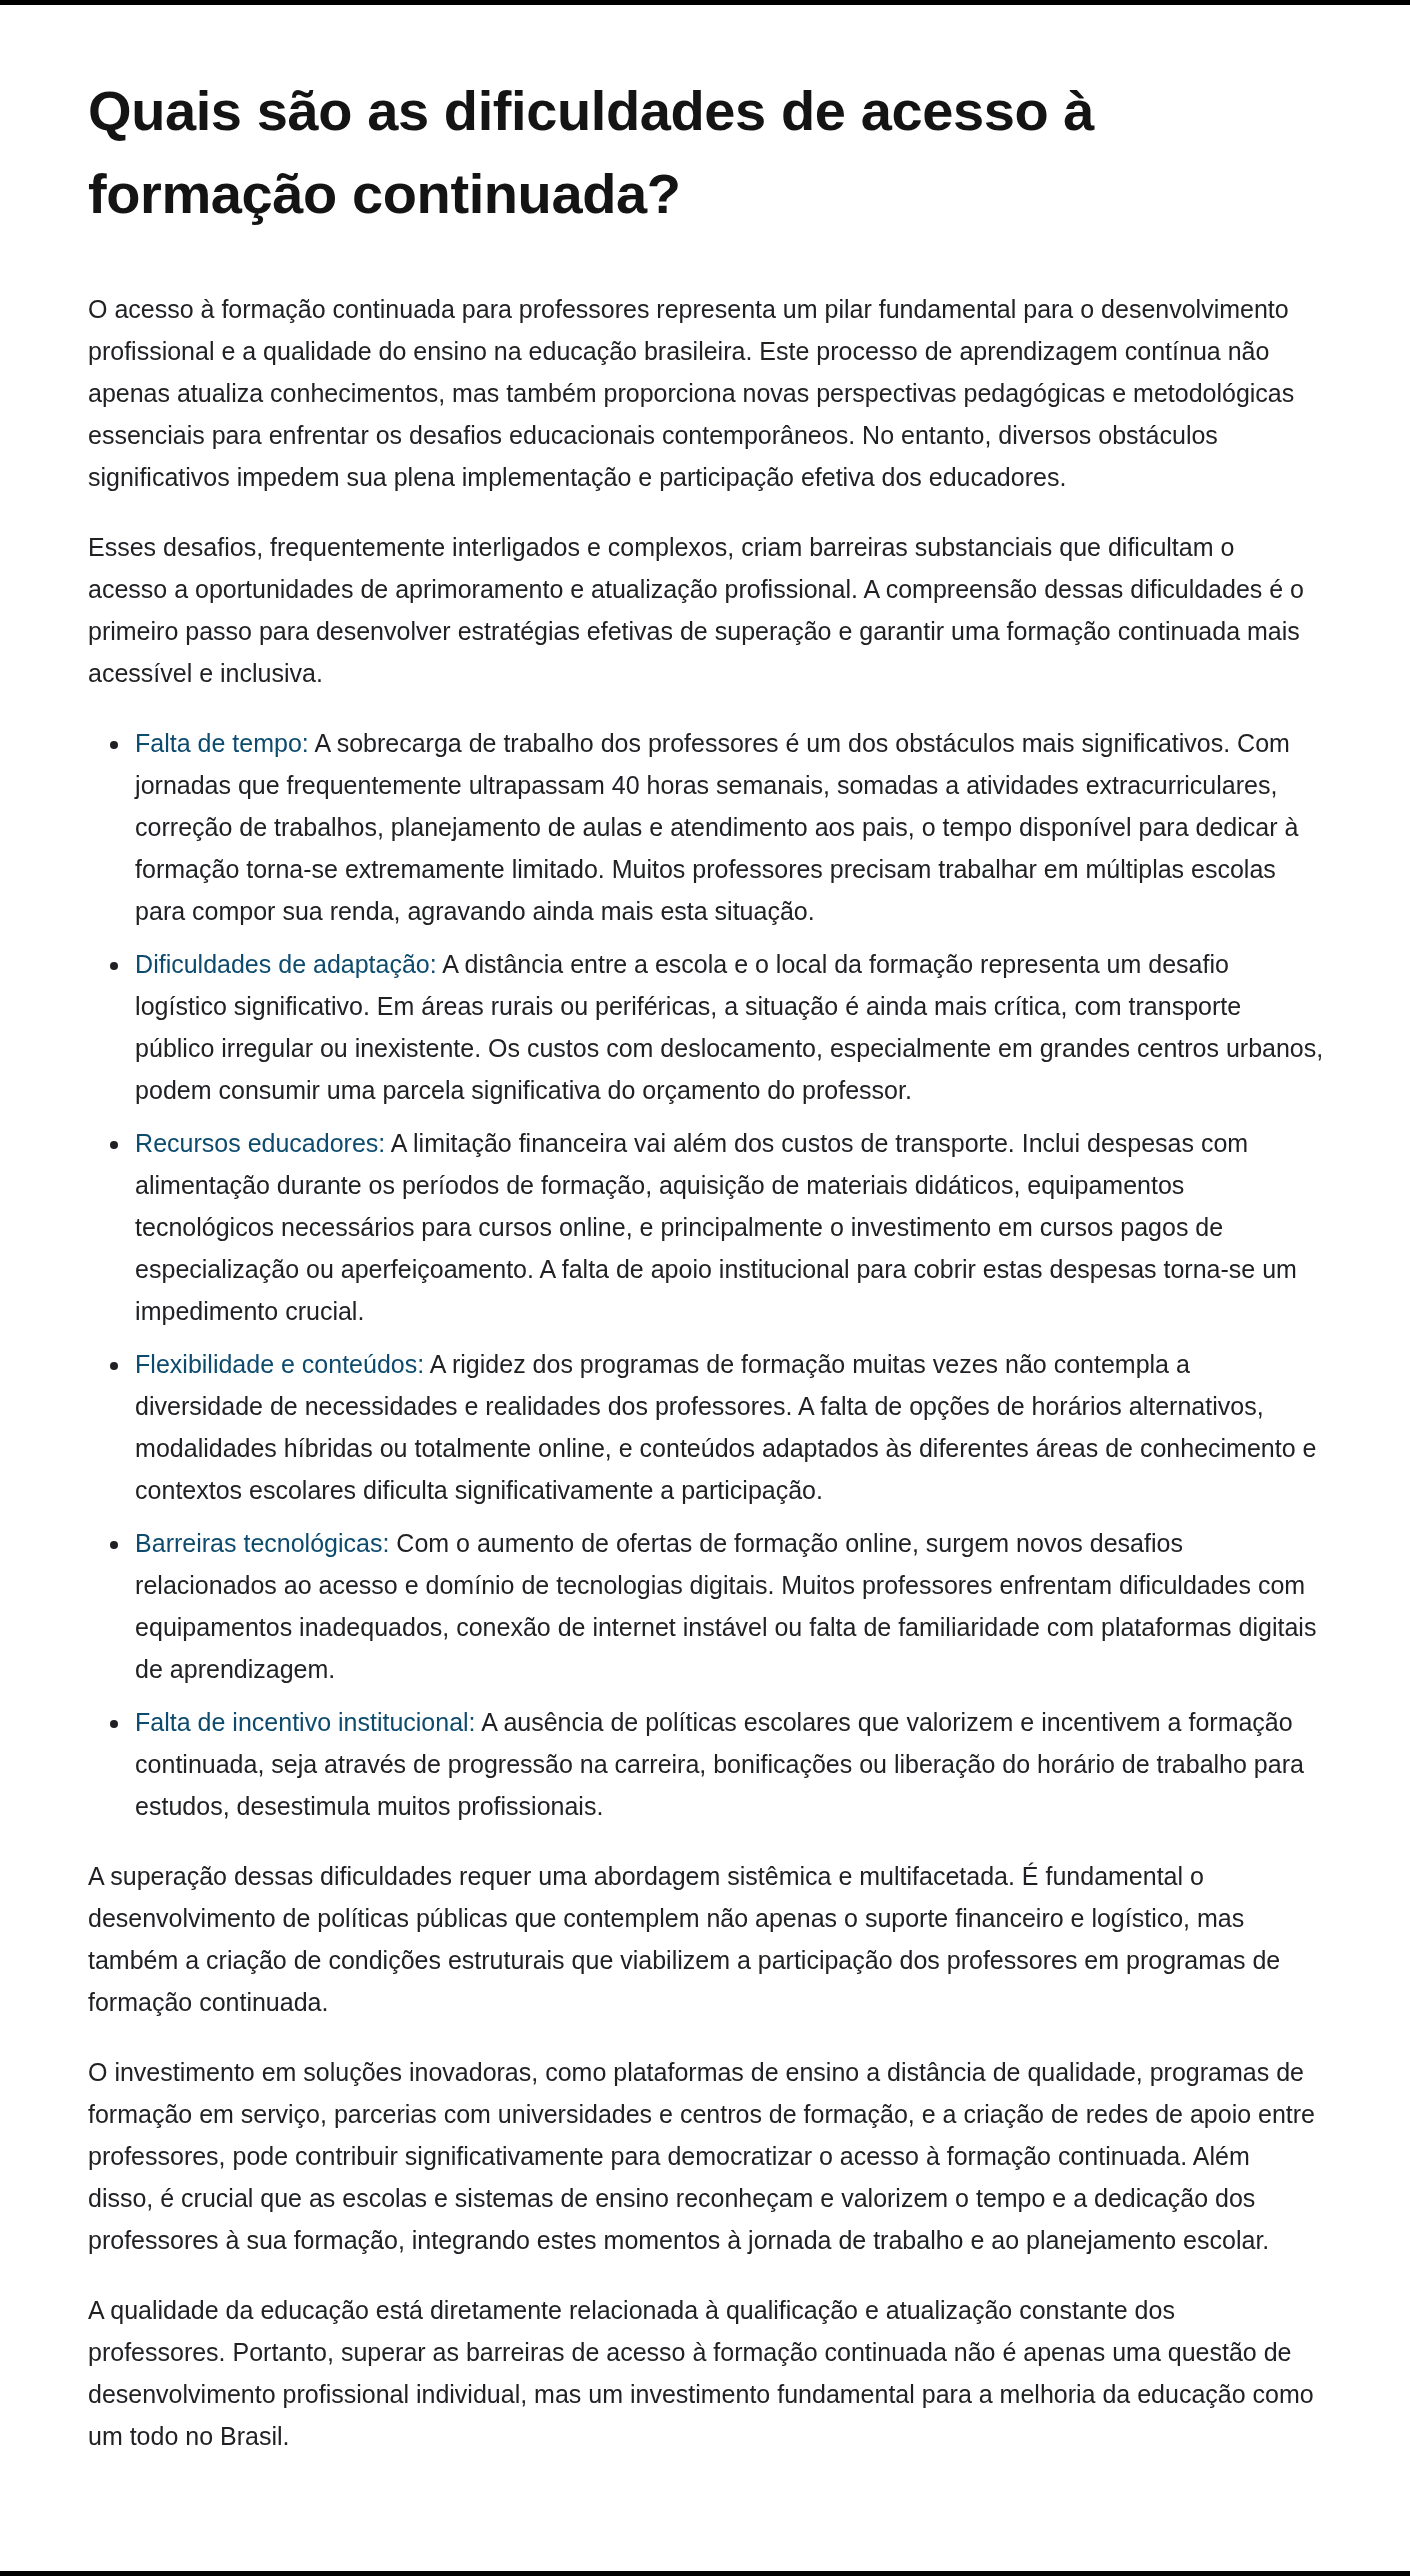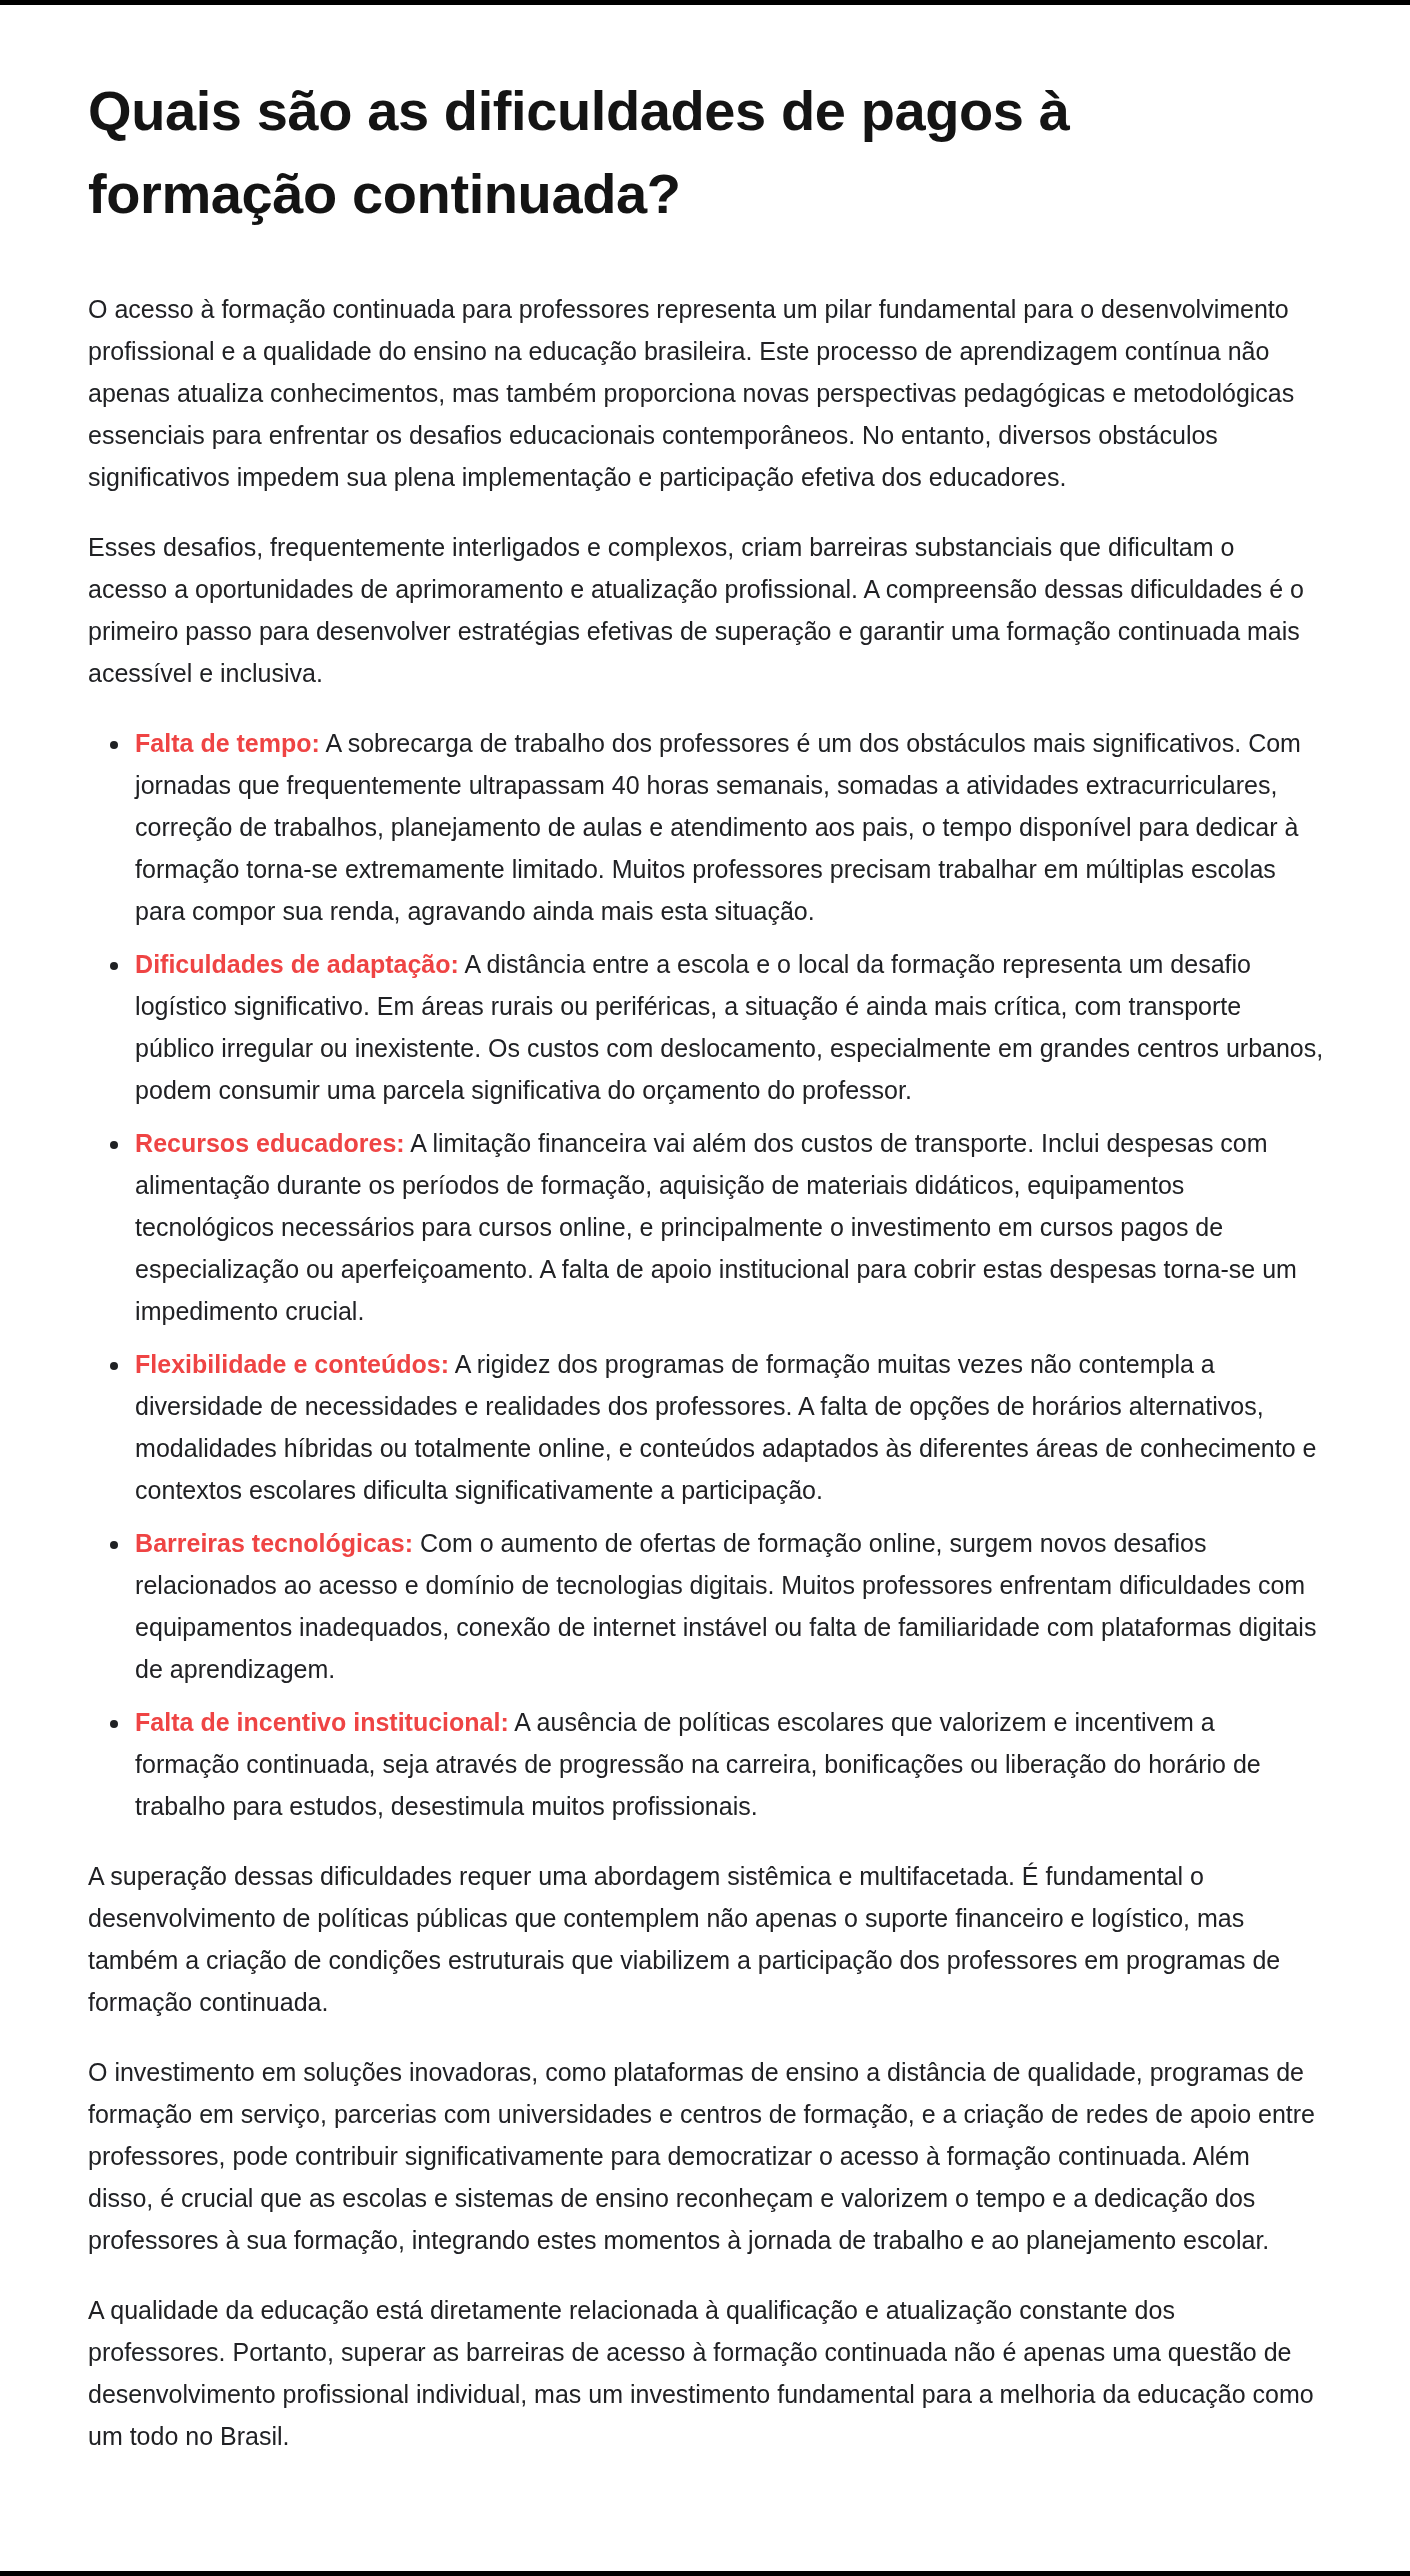--- a/index.html
+++ b/index.html
@@ -51,32 +51,32 @@
     list-style: disc outside;
   }
   ul.difficulties li {
     margin: 0 0 11px 0;
     padding-left: 3.1px;
   }
   ul.difficulties li:last-child {
     margin-bottom: 16px;
   }
   li strong.item-label {
-    font-weight: 700;
-    color: #ef4444;
+    font-weight: 400;
+    color: #0c4a6e;
   }
 </style>
 </head>
 <body>
 
 <div class="frame-top"></div>
 
 <main class="article">
 
-  <h1 class="page-title">Quais são as dificuldades de pagos à formação continuada?</h1>
+  <h1 class="page-title">Quais são as dificuldades de acesso à formação continuada?</h1>
 
   <p class="para">O acesso à formação continuada para professores representa um pilar fundamental para o desenvolvimento profissional e a qualidade do ensino na educação brasileira. Este processo de aprendizagem contínua não apenas atualiza conhecimentos, mas também proporciona novas perspectivas pedagógicas e metodológicas essenciais para enfrentar os desafios educacionais contemporâneos. No entanto, diversos obstáculos significativos impedem sua plena implementação e participação efetiva dos educadores.</p>
 
   <p class="para">Esses desafios, frequentemente interligados e complexos, criam barreiras substanciais que dificultam o acesso a oportunidades de aprimoramento e atualização profissional. A compreensão dessas dificuldades é o primeiro passo para desenvolver estratégias efetivas de superação e garantir uma formação continuada mais acessível e inclusiva.</p>
 
   <ul class="difficulties">
     <li>
       <strong class="item-label">Falta de tempo:</strong>
       <span>A sobrecarga de trabalho dos professores é um dos obstáculos mais significativos. Com jornadas que frequentemente ultrapassam 40 horas semanais, somadas a atividades extracurriculares, correção de trabalhos, planejamento de aulas e atendimento aos pais, o tempo disponível para dedicar à formação torna-se extremamente limitado. Muitos professores precisam trabalhar em múltiplas escolas para compor sua renda, agravando ainda mais esta situação.</span>
     </li>

